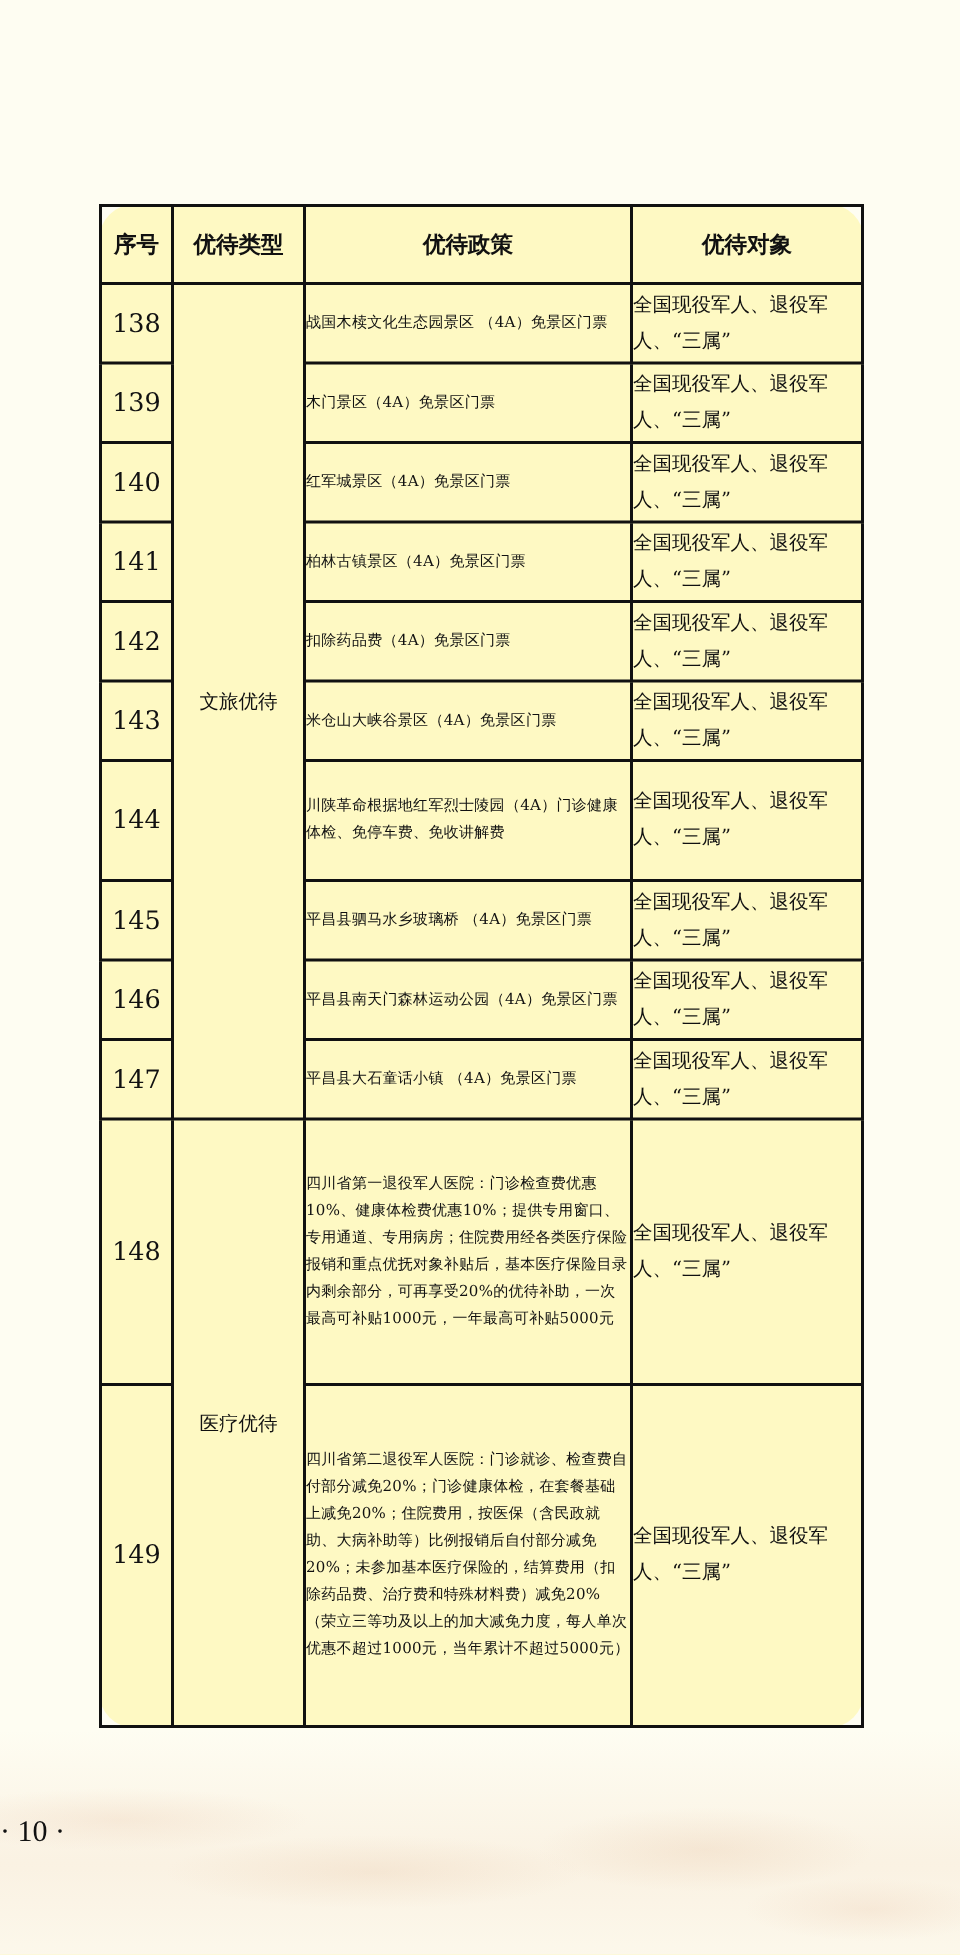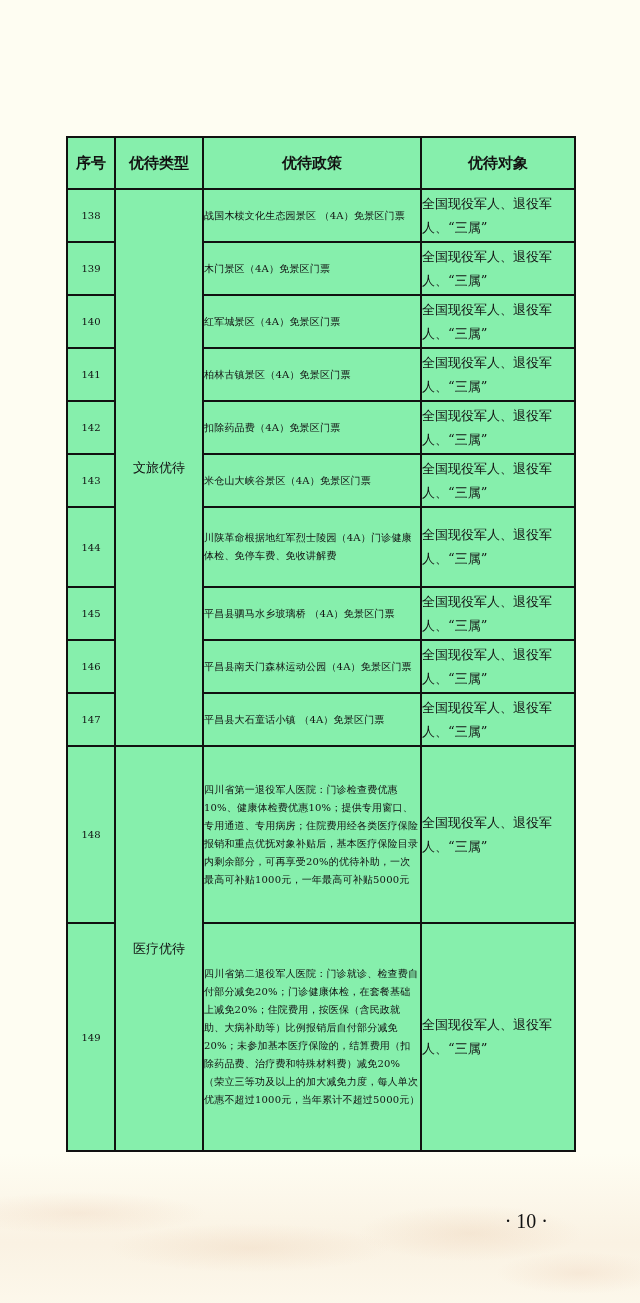--- a/index.html
+++ b/index.html
@@ -27,37 +27,38 @@
     .page {
       position: absolute;
       left: 66px;
       top: 136px;
       z-index: 1;
     }
     table.policy {
       border-collapse: collapse;
       table-layout: fixed;
       width: 508px;
-      background: #86efac;
+      background: #fef9c3;
+      border-radius: 24px;
     }
     table.policy td, table.policy th {
       border: 2px solid #111;
       padding: 0;
       vertical-align: middle;
     }
     th {
       font-family: "DejaVu Sans", "Liberation Sans", sans-serif;
       font-weight: bold;
       font-size: 15px;
       height: 50px;
       text-align: center;
     }
     td.no {
       text-align: center;
-      font-size: 10px;
+      font-size: 17px;
     }
     td.type {
       text-align: center;
       font-size: 13px;
       margin-top: 42px;
     }
     td.policy-cell {
       font-size: 10px;
       line-height: 18px;
       padding: 2px 2px 2px 3px;
@@ -72,21 +73,21 @@
     }
     tr.r55 td { height: 51px; }
     tr.r82 td { height: 78px; }
     tr.r148 td { height: 175px; }
     tr.r149 td { height: 226px; margin-top: 44px; }
     .page-number {
       position: absolute;
       top: 1210px;
       left: 0;
       width: 548px;
-      text-align: right;
+      text-align: left;
       font-family: "Liberation Serif", serif;
       font-size: 20px;
       z-index: 1;
     }
   </style>
 </head>
 <body>
 
 <div class="watermark"></div>
 

